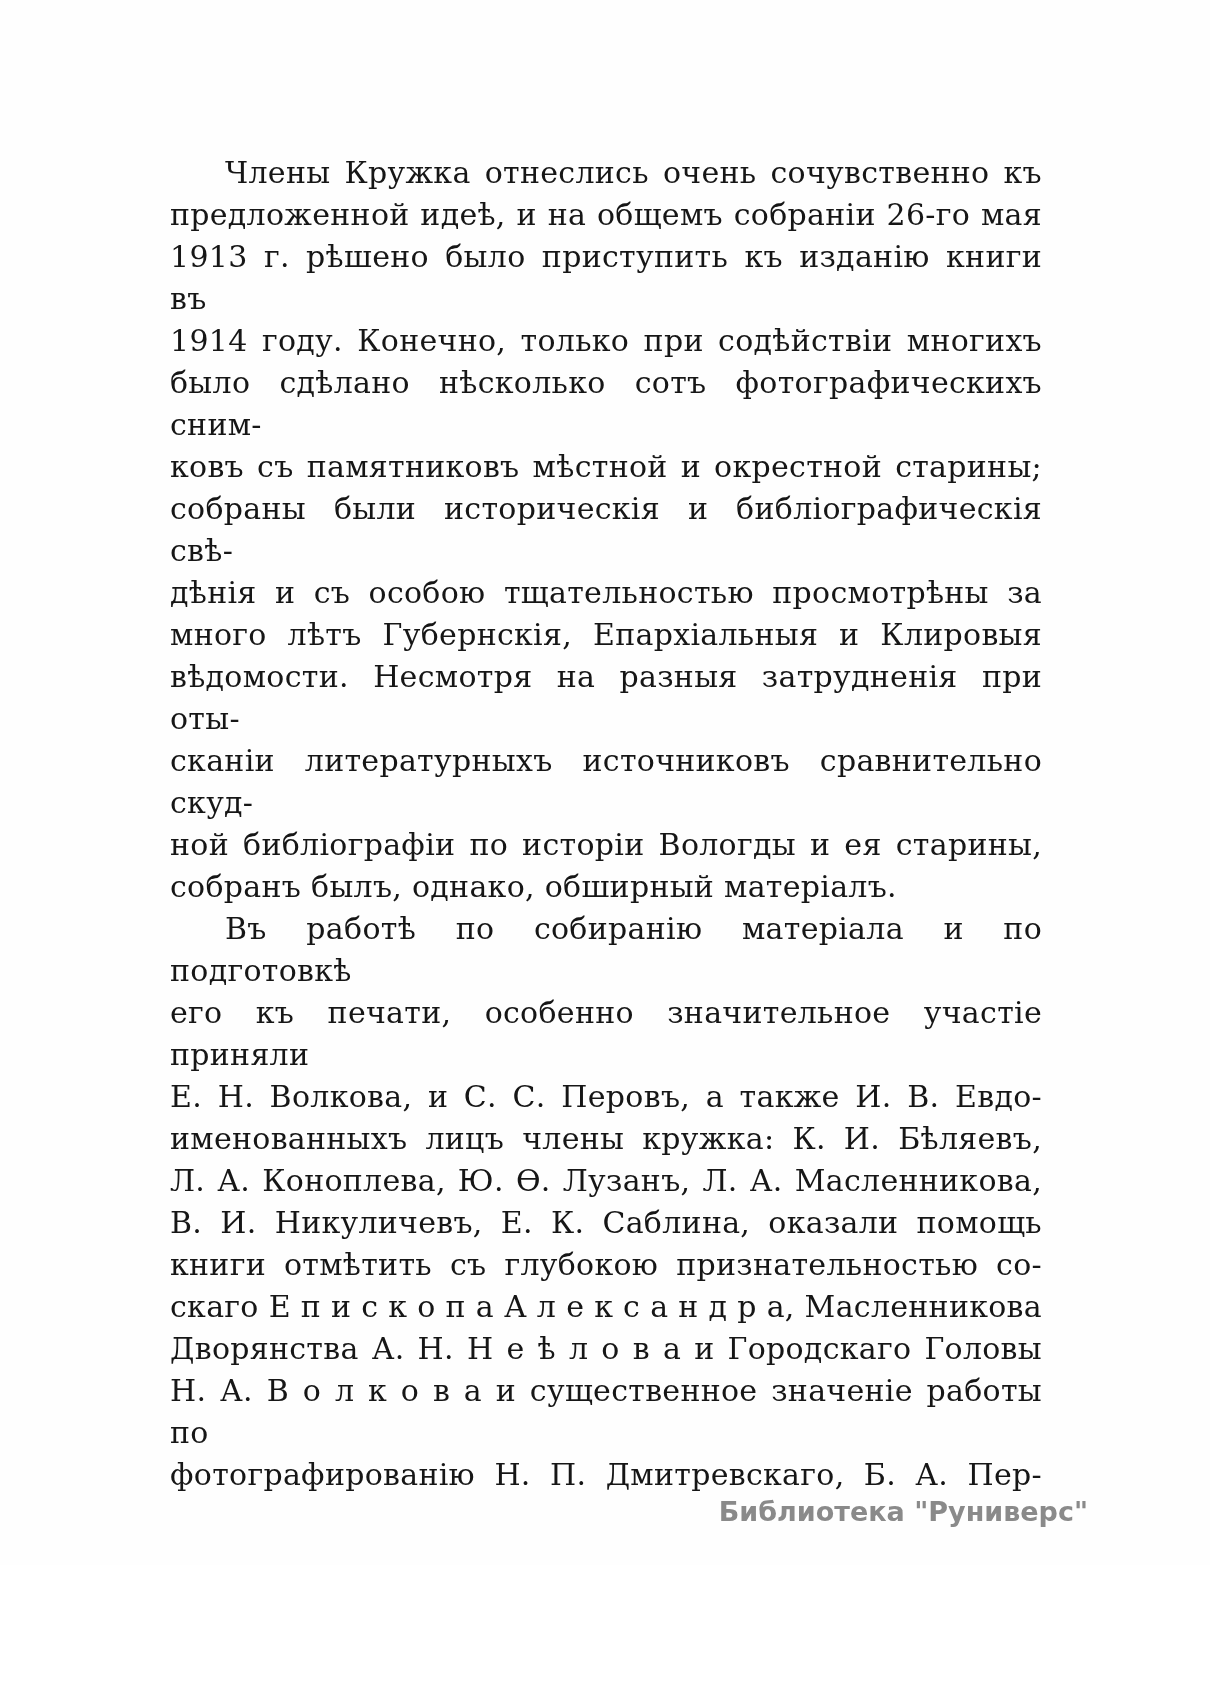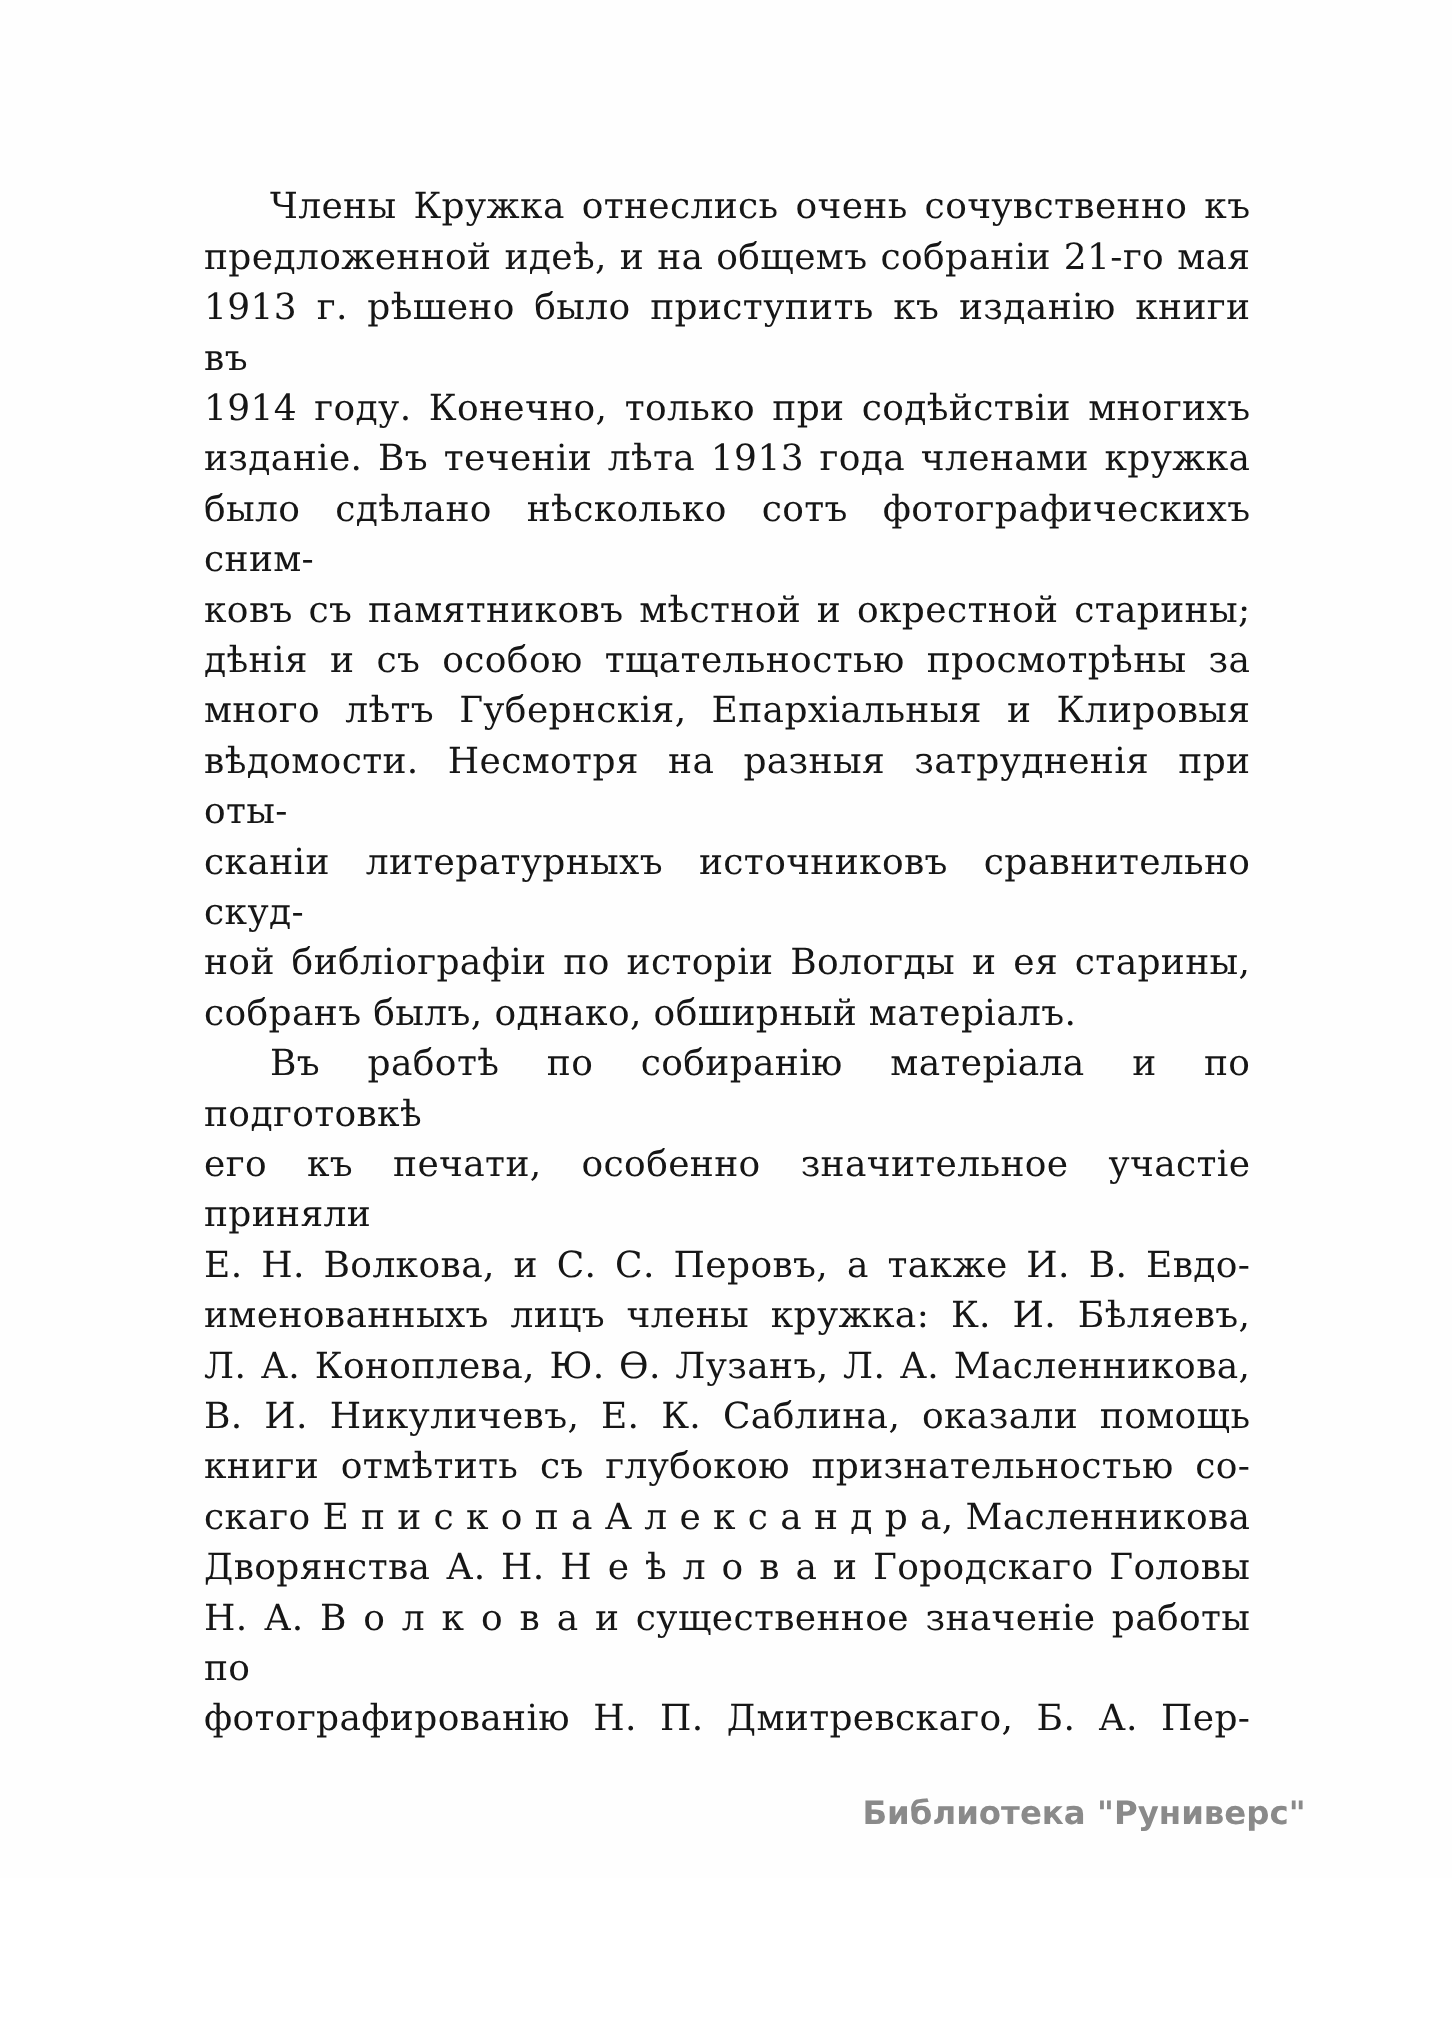--- a/index.html
+++ b/index.html
@@ -45,26 +45,26 @@
     color: #8a8a8a;
     white-space: nowrap;
   }
 </style>
 </head>
 <body>
 
 <div class="page">
   <div class="text-block" id="text-block">
       <div class="line indent">Члены Кружка отнеслись очень сочувственно къ</div>
-      <div class="line">предложенной идеѣ, и на общемъ собраніи 21-го мая</div>
+      <div class="line">предложенной идеѣ, и на общемъ собраніи 26-го мая</div>
       <div class="line">1913 г. рѣшено было приступить къ изданію книги въ</div>
       <div class="line">1914 году. Конечно, только при содѣйствіи многихъ</div>
-      <div class="line">изданіе. Въ теченіи лѣта 1913 года членами кружка</div>
       <div class="line">было сдѣлано нѣсколько сотъ фотографическихъ сним-</div>
       <div class="line">ковъ съ памятниковъ мѣстной и окрестной старины;</div>
+      <div class="line">собраны были историческія и библіографическія свѣ-</div>
       <div class="line">дѣнія и съ особою тщательностью просмотрѣны за</div>
       <div class="line">много лѣтъ Губернскія, Епархіальныя и Клировыя</div>
       <div class="line">вѣдомости. Несмотря на разныя затрудненія при оты-</div>
       <div class="line">сканіи литературныхъ источниковъ сравнительно скуд-</div>
       <div class="line">ной библіографіи по исторіи Вологды и ея старины,</div>
       <div class="line last">собранъ былъ, однако, обширный матеріалъ.</div>
       <div class="line indent">Въ работѣ по собиранію матеріала и по подготовкѣ</div>
       <div class="line">его къ печати, особенно значительное участіе приняли</div>
       <div class="line">Е. Н. Волкова, и С. С. Перовъ, а также И. В. Евдо-</div>
       <div class="line">именованныхъ лицъ члены кружка: К. И. Бѣляевъ,</div>

